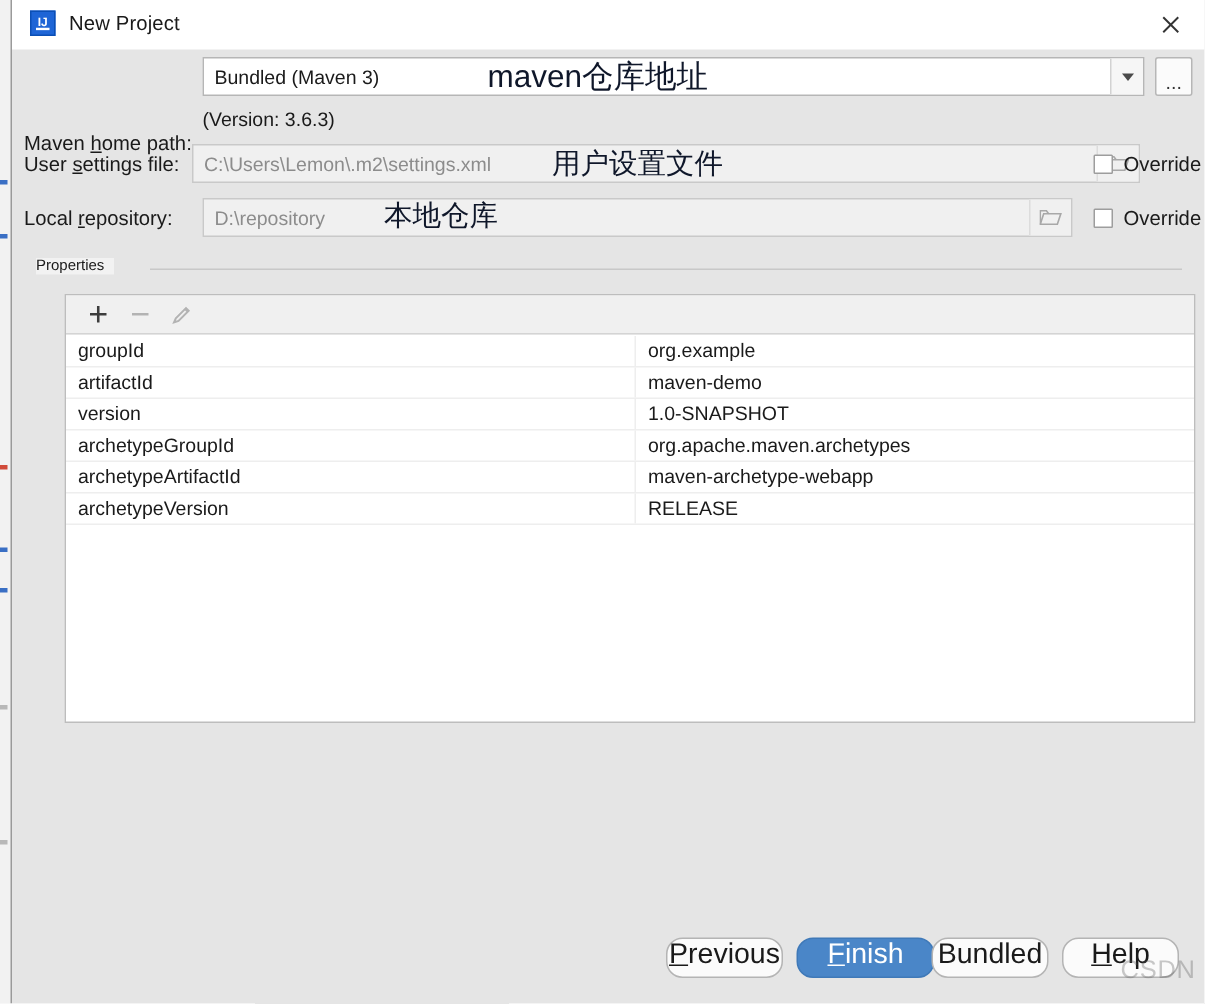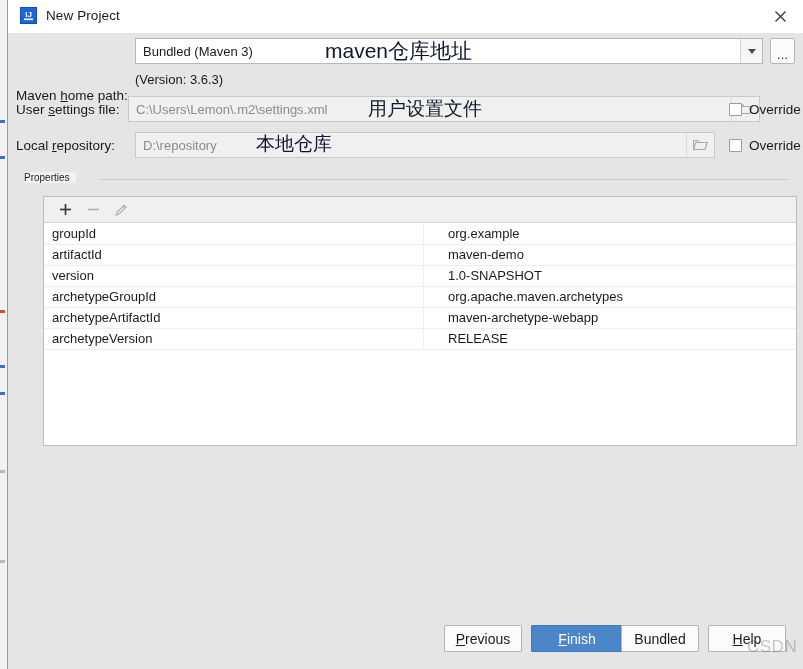--- a/index.html
+++ b/index.html
@@ -198,21 +198,21 @@
   #props-sep {
     position: absolute;
     left: 92px; top: 179px;
     width: 688px; height: 1px;
     background: #c8c8c8;
   }
 
   #table-panel {
     position: absolute;
     left: 35px; top: 196px;
-    width: 754px; height: 250px;
+    width: 754px; height: 286px;
     background: #ffffff;
     border: 1px solid #bdbdbd;
     box-sizing: border-box;
   }
   #table-toolbar {
     position: absolute;
     left: 0; top: 0;
     width: 752px; height: 26px;
     background: #f0f0f0;
     border-bottom: 1px solid #d4d4d4;
@@ -252,44 +252,43 @@
     overflow: hidden;
   }
   .tcell-val {
     flex: 1;
     padding-left: 8px;
     font-size: 13px;
     color: #1a1a1a;
     line-height: 20px;
     white-space: nowrap;
     overflow: hidden;
-    margin-left: 16px;
   }
 
   
   .annot {
     position: absolute;
     color: #0f172a;
     white-space: nowrap;
     z-index: 30;
     pointer-events: none;
   }
 
   
   .btn {
     position: absolute;
     box-sizing: border-box;
     height: 27px;
     border: 1px solid #b4b4b4;
-    border-radius: 1px;
+    border-radius: 11px;
     background: #fbfbfb;
     display: flex;
-    align-items: center;
-    justify-content: center;
-    font-size: 14px;
+    align-items: flex-start;
+    justify-content: center;
+    font-size: 19px;
     color: #1a1a1a;
     cursor: pointer;
   }
   .btn.primary {
     background: #4a86c8;
     border-color: #3f79b8;
     color: #ffffff;
   }
   .btn u { text-decoration: underline; }
 

